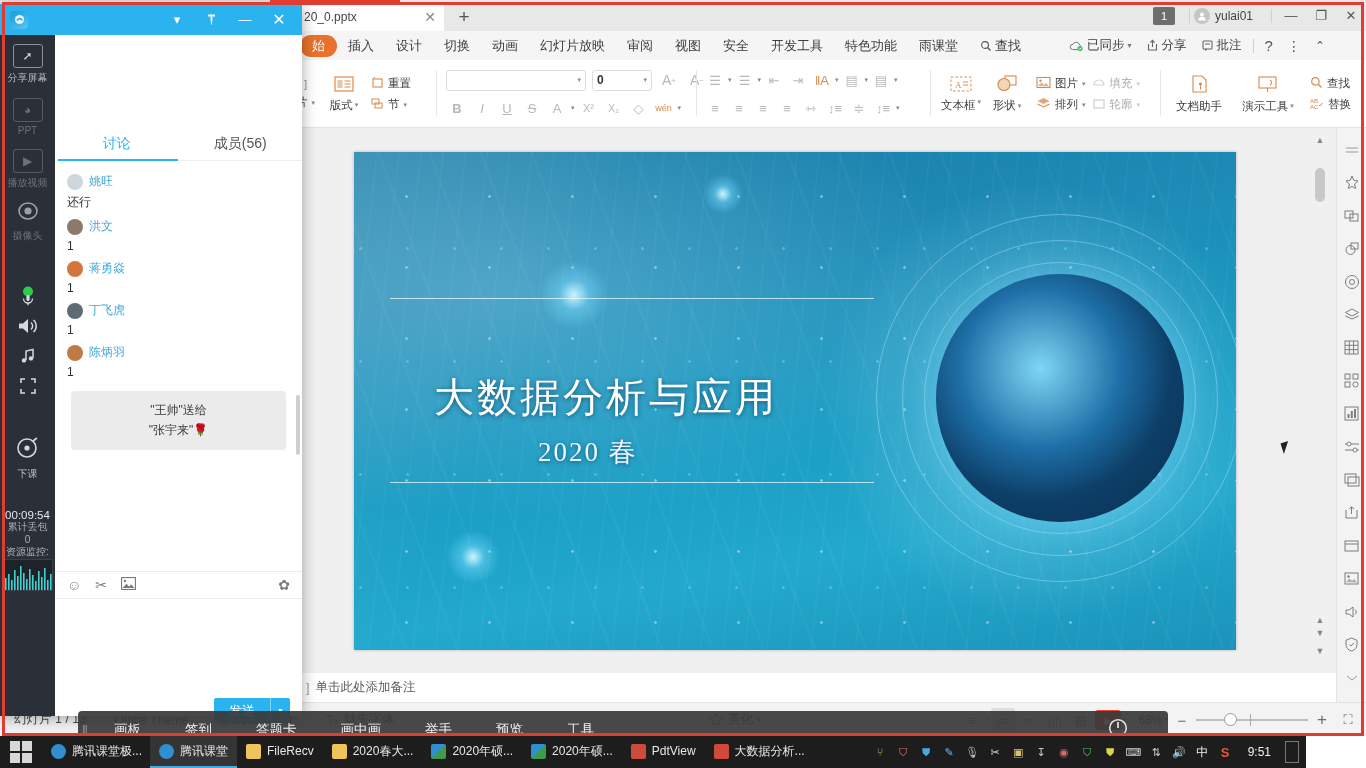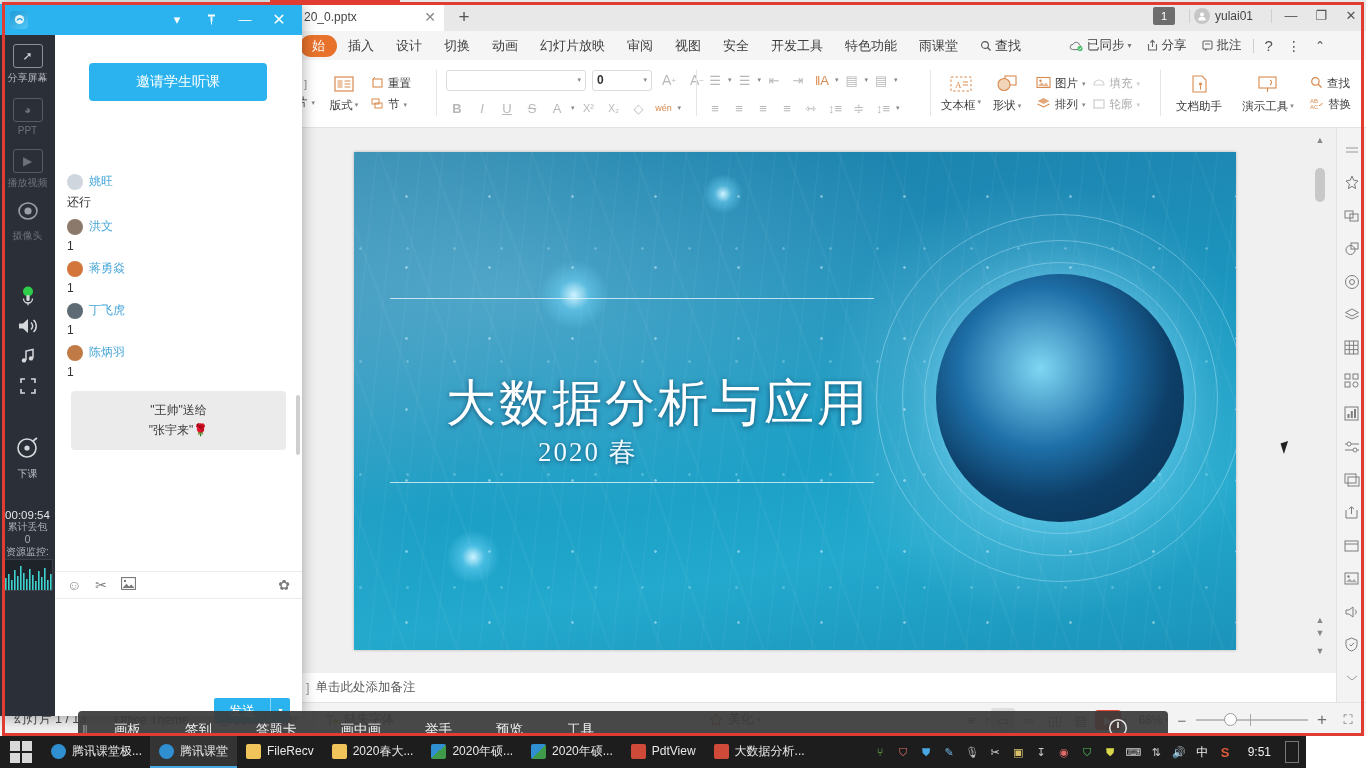--- a/index.html
+++ b/index.html
@@ -87,21 +87,21 @@
         radial-gradient(circle, rgba(230,250,255,.9) 1px, rgba(0,0,0,0) 1.6px),
         radial-gradient(circle, rgba(200,240,255,.6) 1px, rgba(0,0,0,0) 1.6px);
       background-size: 83px 71px, 47px 113px;
       background-position: 11px 9px, 30px 40px; }
   .glow { position: absolute; border-radius: 50%; background: radial-gradient(circle, #cdf3ff 0%, rgba(120,220,255,.45) 30%, rgba(120,220,255,0) 70%); }
   .globe { position: absolute; right: 52px; top: 122px; width: 248px; height: 248px; border-radius: 50%;
            background: radial-gradient(circle at 42% 38%, #7fd6f2 0%, #1e6fa8 38%, #0d3f68 62%, #0a2d4e 100%);
            box-shadow: 0 0 40px rgba(130,220,255,.45); }
   .ring { position: absolute; border-radius: 50%; border: 1.5px solid rgba(190,235,255,.40); }
   .hline { position: absolute; height: 1px; background: rgba(235,250,255,.75); }
-  .slide-title { position: absolute; left: 92px; top: 218px; font-size: 50px; color: #fff;
+  .slide-title { position: absolute; left: 80px; top: 218px; font-size: 40px; color: #fff;
                  font-family: "DejaVu Sans", sans-serif; letter-spacing: 3px; text-shadow: 0 1px 5px rgba(0,30,60,.6); }
   .slide-sub { position: absolute; left: 184px; top: 282px; font-size: 27px; color: #eef9ff;
                font-family: "Liberation Serif", serif; letter-spacing: 2px; text-shadow: 0 1px 4px rgba(0,30,60,.6); }
 
   
   .vscroll { position: absolute; right: 40px; top: 20px; width: 12px; height: 500px; background: #f0f0f0; }
   .vthumb { position: absolute; left: 1px; top: 20px; width: 10px; height: 34px; background: #c8c8c8; border-radius: 5px; }
   .vsc-arrow { position: absolute; right: 40px; width: 12px; height: 14px; color: #888; font-size: 9px;
                display: flex; align-items: center; justify-content: center; }
 
@@ -840,22 +840,26 @@
             <rect x="37" y="17" width="1.6" height="13"></rect>
               <rect x="40" y="8" width="1.6" height="22"></rect>
             <rect x="43" y="20" width="1.6" height="10"></rect>
               <rect x="46" y="14" width="1.6" height="16"></rect>
           </g>
         </svg>
       </div>
     </div>
 
     <div class="tk-panel">
-      <div class="invite-btn">邀请学生听课</div>
-
+
+      <div class="tk-tabs">
+        <div class="tk-tab active">讨论</div>
+        <div class="tk-tab">成员(56)</div>
+        <div class="tk-tab-ul"></div>
+      </div>
 
       <div class="chat-list">
         <div class="msg">
           <div class="msg-head">
             <span class="msg-av" style="background:#cfd6dd"></span>
             <span class="msg-name">姚旺</span>
           </div>
           <div class="msg-body">还行</div>
         </div>
         <div class="msg">

